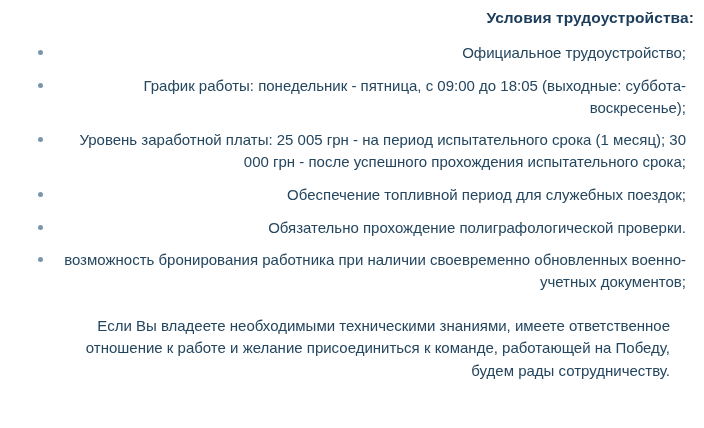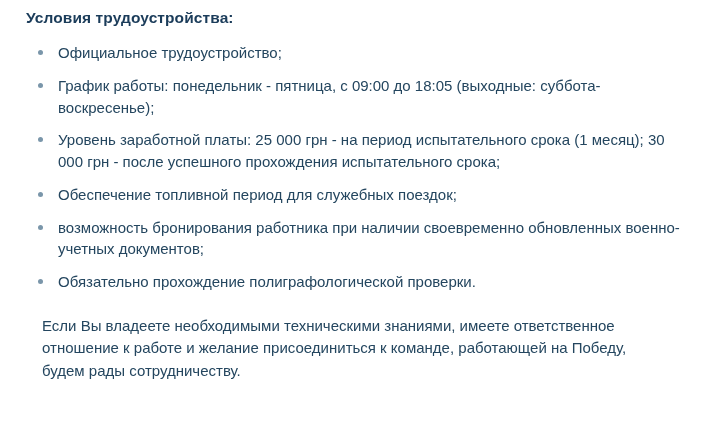--- a/index.html
+++ b/index.html
@@ -13,20 +13,21 @@
     font-family: "Liberation Sans", sans-serif;
     color: #1f3a54;
     overflow: hidden;
   }
   .page {
     position: relative;
     width: 704px;
     height: 337px;
     box-sizing: border-box;
     padding: 8px 10px 0 26px;
+    text-align: right;
   }
   .heading {
     font-size: 15.5px;
     font-weight: bold;
     color: #1b3c5a;
     letter-spacing: 0.1px;
     margin: 0 0 14px 0;
     line-height: 1.3;
   }
   ul.bullets {
@@ -73,33 +74,33 @@
     <li>
       <span class="dot"></span>
       <span>Официальное трудоустройство;</span>
     </li>
     <li>
       <span class="dot"></span>
       <span>График работы: понедельник - пятница, с 09:00 до 18:05 (выходные: суббота-воскресенье);</span>
     </li>
     <li>
       <span class="dot"></span>
-      <span>Уровень заработной платы: 25 000 грн - на период испытательного срока (1 месяц); 30 000 грн - после успешного прохождения испытательного срока;</span>
+      <span>Уровень заработной платы: 25 005 грн - на период испытательного срока (1 месяц); 30 000 грн - после успешного прохождения испытательного срока;</span>
     </li>
     <li>
       <span class="dot"></span>
       <span>Обеспечение топливной период для служебных поездок;</span>
     </li>
     <li>
       <span class="dot"></span>
-      <span>возможность бронирования работника при наличии своевременно обновленных военно-учетных документов;</span>
+      <span>Обязательно прохождение полиграфологической проверки.</span>
     </li>
     <li>
       <span class="dot"></span>
-      <span>Обязательно прохождение полиграфологической проверки.</span>
+      <span>возможность бронирования работника при наличии своевременно обновленных военно-учетных документов;</span>
     </li>
   </ul>
 
   <div class="closing">
     <p>Если Вы владеете необходимыми техническими знаниями, имеете ответственное отношение к работе и желание присоединиться к команде, работающей на Победу, будем рады сотрудничеству.</p>
   </div>
 
 </div>
 
 </body></html>

